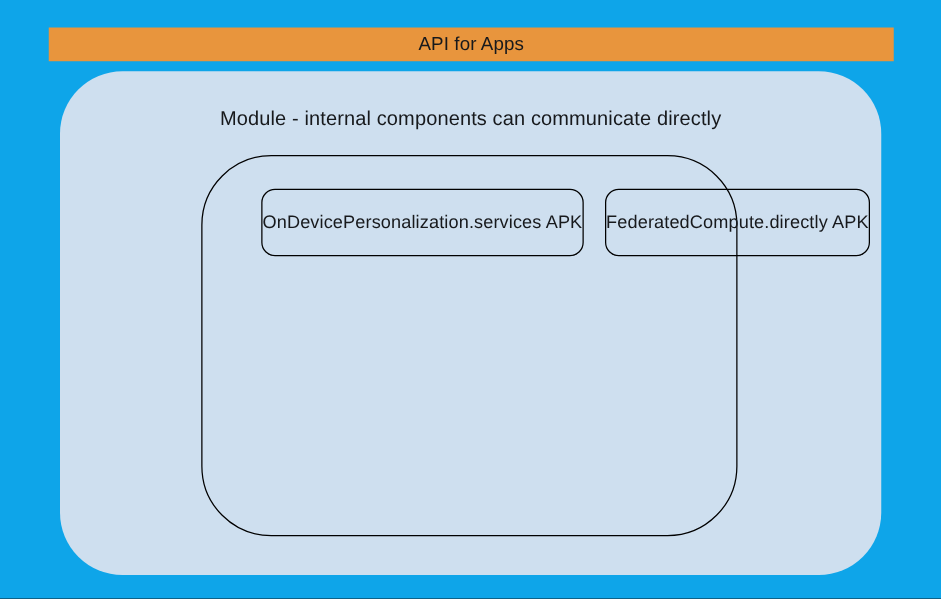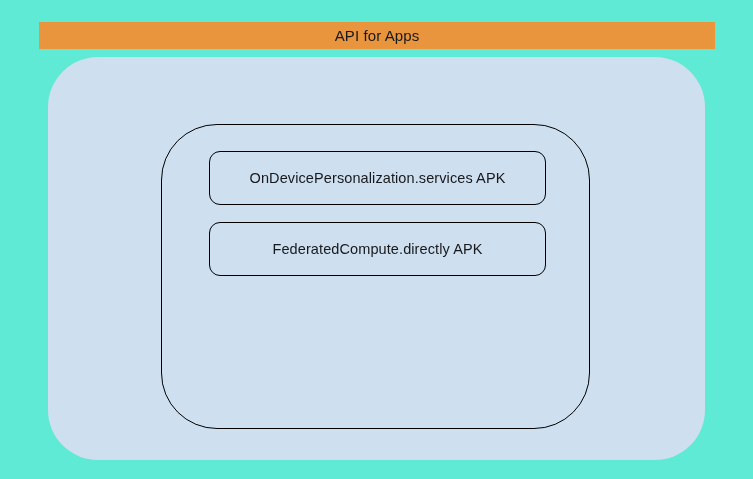--- a/index.html
+++ b/index.html
@@ -7,21 +7,21 @@
     padding: 0;
     background: #000000;
   }
   body {
     font-family: "Liberation Sans", sans-serif;
   }
   #canvas {
     position: relative;
     width: 753px;
     height: 479px;
-    background: #5eead4;
+    background: #0ea5e9;
     overflow: hidden;
   }
 
   
   #api-banner {
     position: absolute;
     left: 39px;
     top: 22px;
     width: 676px;
     height: 27px;
@@ -73,21 +73,21 @@
     background: transparent;
   }
 
   
   #component-list {
     position: absolute;
     left: 161px;
     top: 94px;
     width: 337px;
     display: flex;
-    flex-direction: column;
+    flex-direction: row;
     gap: 17px;
   }
   .component-box {
     height: 54px;
     box-sizing: border-box;
     border: 1.5px solid #000000;
     border-radius: 11px;
     background: transparent;
     display: flex;
     align-items: center;
@@ -105,20 +105,21 @@
 <body>
 
 <div id="canvas">
 
   <div id="api-banner">
     <span id="api-banner-label">API for Apps</span>
   </div>
 
   <div id="module-panel">
 
+    <div id="module-heading">Module - internal components can communicate directly</div>
 
     <div id="internal-group"></div>
 
     <div id="component-list">
 
       <div class="component-box">
         <span class="component-label">OnDevicePersonalization.services APK</span>
       </div>
 
       <div class="component-box">

